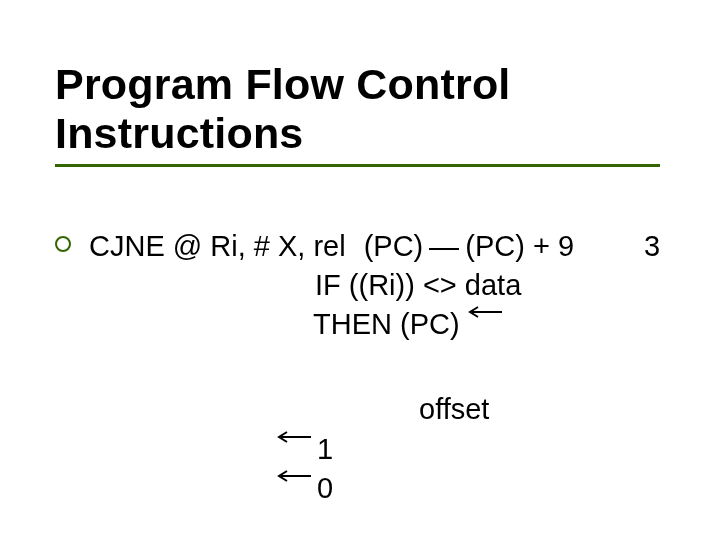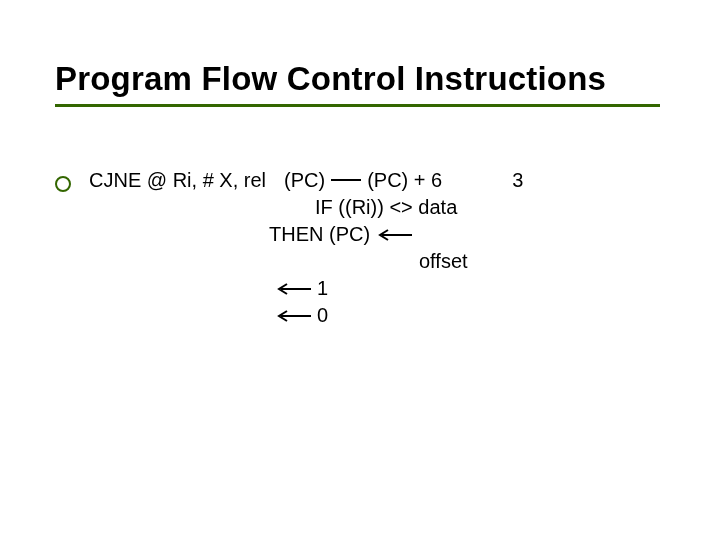--- a/index.html
+++ b/index.html
@@ -15,34 +15,34 @@
     position: relative;
     width: 720px;
     height: 540px;
     box-sizing: border-box;
     padding: 60px 40px 40px 55px;
   }
   .title-wrap {
     margin-bottom: 14px;
   }
   .title {
-    font-size: 33px;
+    font-size: 43px;
     font-weight: bold;
     color: #000;
     letter-spacing: 0.2px;
   }
   .title-underline {
     margin-top: 6px;
     width: 605px;
     height: 3px;
     background: #336600;
   }
   .body {
     margin-top: 60px;
-    font-size: 20px;
+    font-size: 29px;
     line-height: 1.35;
   }
   .bullet-row {
     display: flex;
     align-items: flex-start;
   }
   .bullet {
     flex: 0 0 auto;
     width: 12px;
     height: 12px;
@@ -69,29 +69,30 @@
   .arrow svg { display: block; }
   .cycles {
     display: inline-block;
     margin-left: 70px;
   }
   .indent-block {
     padding-left: 180px;
   }
   .row {
     display: flex;
-    align-items: center;
+    align-items: flex-start;
     white-space: nowrap;
   }
   .row .kw { display: inline-block; }
   .offset-row {
     padding-left: 330px;
+    margin-top: 46px;
   }
   .kw-if   { padding-left: 46px; }
-  .kw-then { padding-left: 0;   }
+  .kw-then { padding-left: 0; margin-left: 44px;   }
   .kw-else { padding-left: 0;   }
 </style>
 </head>
 <body>
 
 <div class="slide">
 
   <div class="title-wrap">
     <div class="title">Program Flow Control Instructions</div>
     <div class="title-underline"></div>
@@ -104,21 +105,21 @@
 
         <div class="line1">
           <span class="seg">CJNE @ Ri, # X, rel</span>
           <span class="seg" style="width:18px;"></span>
           <span class="seg">(PC)</span>
           <span class="arrow">
             <svg width="34" height="14" viewBox="0 0 34 14">
               <line x1="2" y1="7" x2="32" y2="7" stroke="#000" stroke-width="2"></line>
             </svg>
           </span>
-          <span class="seg">(PC) + 6</span>
+          <span class="seg">(PC) + 9</span>
           <span class="cycles">3</span>
         </div>
 
         <div class="indent-block">
 
           <div class="row">
             <span class="kw kw-if">IF ((Ri)) &lt;&gt; data</span>
           </div>
 
           <div class="row">

